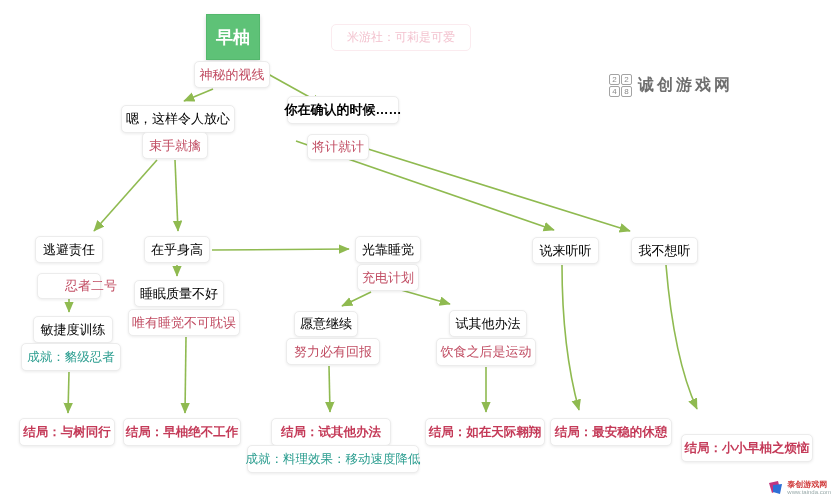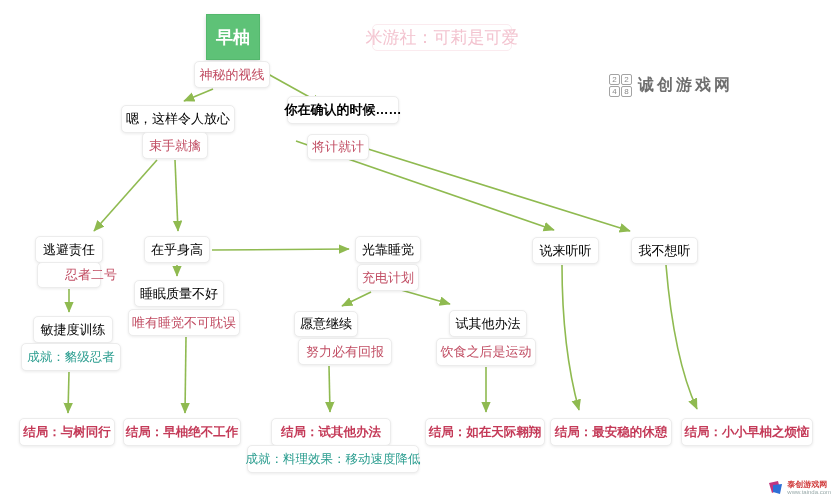--- a/index.html
+++ b/index.html
@@ -11,21 +11,21 @@
     border:1px solid #ececec;border-radius:5px;
     box-shadow:0 1px 3px rgba(0,0,0,.08);
     display:flex;align-items:center;justify-content:center;
     font-size:13px;color:#000000;white-space:nowrap;
     box-sizing:border-box;padding:0 4px;
   }
   .red{color:#c14d63;}
   .ending{color:#c43a58;font-weight:bold;font-size:12.5px;}
   .achv{color:#2a9d8f;font-weight:normal;font-size:12.5px;}
   .root{background:#5ec277;color:#fff;font-weight:bold;font-size:17px;border:1px solid #54b86d;box-shadow:0 2px 4px rgba(0,0,0,.15);}
-  .faded{color:#f3c3cf;border-color:#fbebef;box-shadow:none;font-size:17px;margin-left:41px;}
+  .faded{color:#f3c3cf;border-color:#fbebef;box-shadow:none;font-size:12px;}
   .logo{position:absolute;left:609px;top:74px;display:flex;align-items:center;gap:6px;z-index:2;}
   .grid2048{display:grid;grid-template-columns:11px 11px;grid-template-rows:11px 11px;gap:1px;}
   .grid2048 span{border:1px solid #a3a3a3;border-radius:2px;font-size:8px;color:#8a8a8a;
     display:flex;align-items:center;justify-content:center;background:#fff;line-height:1;}
   .logo-text{font-size:16px;font-weight:bold;color:#6e6e6e;letter-spacing:3px;}
   .corner{position:absolute;right:5px;bottom:4px;display:flex;align-items:center;gap:3px;z-index:2;}
   .corner-text{display:flex;flex-direction:column;line-height:1.1;}
   .corner-title{font-size:8px;color:#d03a3a;font-weight:bold;}
   .corner-url{font-size:6px;color:#9aa;}
 </style>
@@ -64,44 +64,44 @@
   <div class="node root" style="left:206px;top:14px;width:54px;height:46px;border-radius:0;">早柚</div>
   <div class="node faded" style="left:331px;top:24px;width:140px;height:27px;">米游社：可莉是可爱</div>
   <div class="node red" style="left:194px;top:61px;width:76px;height:27px;">神秘的视线</div>
 
   <div class="node" style="left:121px;top:105px;width:114px;height:28px;">嗯，这样令人放心</div>
   <div class="node red" style="left:142px;top:132px;width:66px;height:27px;">束手就擒</div>
   <div class="node" style="left:287px;top:96px;width:112px;height:28px;font-weight:bold;">你在确认的时候……</div>
   <div class="node red" style="left:307px;top:134px;width:62px;height:26px;">将计就计</div>
 
   <div class="node" style="left:35px;top:236px;width:68px;height:27px;">逃避责任</div>
-  <div class="node red" style="left:37px;top:262px;width:64px;height:26px;padding-left:48px;">忍者二号</div>
+  <div class="node red" style="left:37px;top:273px;width:64px;height:26px;padding-left:48px;">忍者二号</div>
   <div class="node" style="left:144px;top:236px;width:66px;height:27px;">在乎身高</div>
   <div class="node" style="left:134px;top:280px;width:90px;height:27px;">睡眠质量不好</div>
   <div class="node red" style="left:128px;top:309px;width:112px;height:27px;">唯有睡觉不可耽误</div>
   <div class="node" style="left:33px;top:316px;width:80px;height:27px;">敏捷度训练</div>
   <div class="node achv" style="left:21px;top:343px;width:100px;height:28px;">成就：貉级忍者</div>
 
   <div class="node" style="left:355px;top:236px;width:66px;height:27px;">光靠睡觉</div>
   <div class="node red" style="left:357px;top:264px;width:62px;height:27px;">充电计划</div>
   <div class="node" style="left:532px;top:237px;width:67px;height:27px;">说来听听</div>
   <div class="node" style="left:631px;top:237px;width:67px;height:27px;">我不想听</div>
 
   <div class="node" style="left:294px;top:311px;width:64px;height:26px;">愿意继续</div>
-  <div class="node red" style="left:298px;top:338px;width:94px;height:27px;">努力必有回报</div>
+  <div class="node red" style="left:286px;top:338px;width:94px;height:27px;">努力必有回报</div>
   <div class="node" style="left:449px;top:310px;width:78px;height:27px;">试其他办法</div>
   <div class="node red" style="left:436px;top:338px;width:100px;height:28px;">饮食之后是运动</div>
 
   <div class="node ending" style="left:19px;top:418px;width:96px;height:28px;">结局：与树同行</div>
   <div class="node ending" style="left:123px;top:418px;width:118px;height:28px;">结局：早柚绝不工作</div>
   <div class="node ending" style="left:271px;top:418px;width:120px;height:28px;">结局：试其他办法</div>
   <div class="node achv" style="left:247px;top:445px;width:172px;height:28px;">成就：料理效果：移动速度降低</div>
   <div class="node ending" style="left:425px;top:418px;width:120px;height:28px;">结局：如在天际翱翔</div>
   <div class="node ending" style="left:550px;top:418px;width:122px;height:28px;">结局：最安稳的休憩</div>
-  <div class="node ending" style="left:681px;top:418px;width:132px;height:28px;">结局：小小早柚之烦恼</div>
+  <div class="node ending" style="left:681px;top:434px;width:132px;height:28px;">结局：小小早柚之烦恼</div>
 
   <div class="logo">
     <div class="grid2048">
       <span>2</span>
       <span>2</span>
       <span>4</span>
       <span>8</span>
     </div>
     <div class="logo-text">诚创游戏网</div>
   </div>

